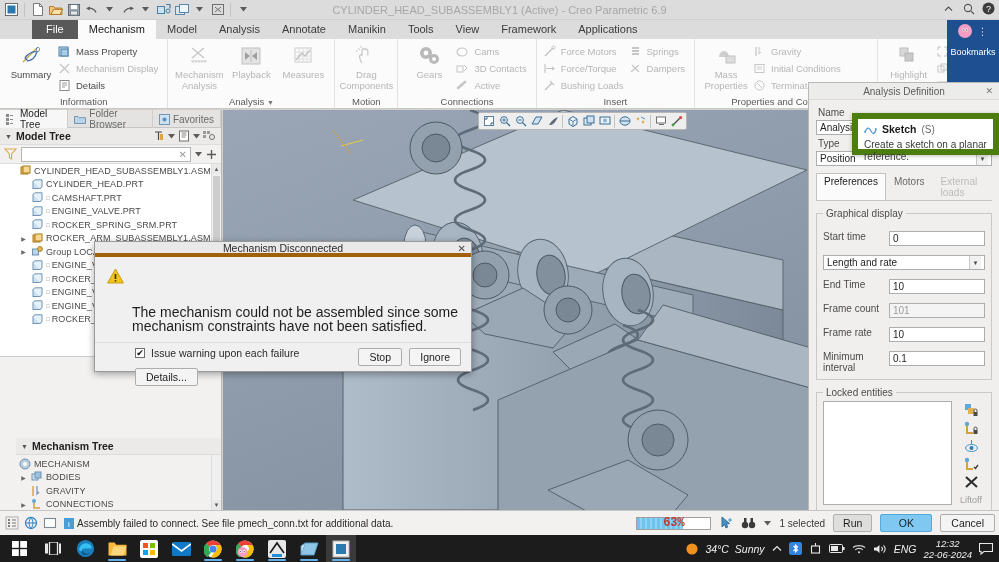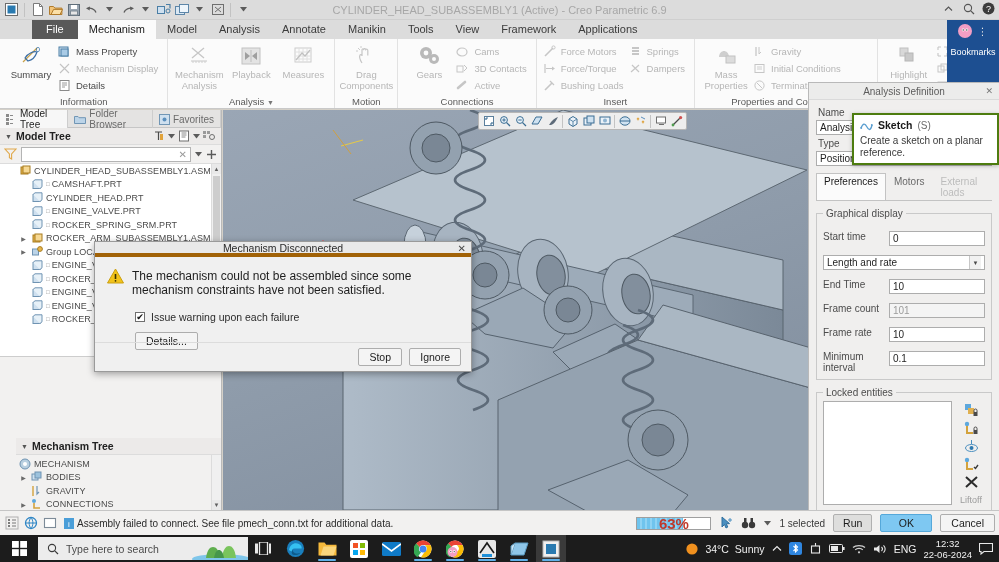--- a/index.html
+++ b/index.html
@@ -149,21 +149,21 @@
     background:#f0f0f0; border:1px solid #9a9a9a; box-shadow:0 2px 7px rgba(0,0,0,.35);
   }
   .modal .mtitle {
     height:15px; background:#e9e9e9; border-bottom:4px solid #a16207;
     display:flex; align-items:center; justify-content:center; position:relative;
     font-size:10.5px; color:#2b2b2b;
   }
   .modal .mclose { position:absolute; right:5px; top:1px; font-size:10px; color:#4a4a4a; }
   .modal .mbody { padding:11px 12px 0 12px; }
   .modal .mline { display:flex; align-items:flex-start; gap:8px; }
-  .modal .mtext { font-size:12px; color:#1e1e1e; line-height:14px; padding-top:1px; }
+  .modal .mtext { font-size:14px; color:#1e1e1e; line-height:14px; padding-top:1px;margin-top:36px; }
   .modal .mchk { display:flex; align-items:center; gap:6px; margin:14px 0 0 28px; font-size:10.5px; }
   .cbox {
     width:10px; height:10px; background:#fff; border:1px solid #6f6f6f;
     display:flex; align-items:center; justify-content:center; font-size:9px; color:#111; line-height:9px;
   }
   .modal .mdetails { margin:9px 0 0 28px; }
   .btn {
     background:#f4f4f4; border:1px solid #adadad; border-radius:2px;
     font-size:10.5px; color:#1c1c1c; padding:2px 10px; min-width:44px; text-align:center;
     font-family:"Liberation Sans", sans-serif;
@@ -222,22 +222,22 @@
   .liftoff-lab { font-size:9px; color:#9c9c9c; text-align:center; margin-top:2px; }
   .radio-row { display:flex; align-items:center; gap:6px; margin-top:3px; font-size:10px; color:#3a3a3a; }
   .radio { width:9px; height:9px; border:1px solid #6f6f6f; border-radius:50%; background:#fff;
            display:flex; align-items:center; justify-content:center; }
   .radio .dot { width:4px; height:4px; border-radius:50%; background:#222; }
   .btn.run { background:#dededd; border:1px solid #b0b0b0; padding:2px 9px; min-width:38px; }
   .btn.ok { background:#7ec8f2; border:1px solid #55a8da; min-width:52px; }
 
   
   .tooltip {
-    position:absolute; left:852px; top:113px; width:147px; height:52px;
-    background:#fff; border:2px solid #4d7c0f; box-shadow:0 1px 4px rgba(0,0,0,.25);
+    position:absolute; left:852px; top:113px; width:147px; height:42px;
+    background:#fff; border:6px solid #4d7c0f; box-shadow:0 1px 4px rgba(0,0,0,.25);
     padding:4px 6px; z-index:40;
   }
   .tooltip .tt-h { display:flex; align-items:center; gap:5px; }
   .tooltip .tt-t { font-size:10.5px; font-weight:bold; color:#1a1a1a; }
   .tooltip .tt-k { font-size:10px; color:#6a6a6a; }
   .tooltip .tt-d { font-size:10px; color:#3a3a3a; margin-top:4px; line-height:12px; }
 
   
   .statusbar {
     position:absolute; left:0; right:0; bottom:27px; height:25px;
@@ -253,21 +253,21 @@
   .progress {
     width:75px; height:13px; background:#fff; border:1px solid #9f9f9f; position:relative;
   }
   .progress .fill {
     position:absolute; left:0; top:0; bottom:0; width:63%;
     background:repeating-linear-gradient(90deg,#6fc4ee 0 3px,#8fd3f4 3px 5px);
   }
   .progress .ptext {
     position:absolute; left:0; right:0; top:0; bottom:0;
     display:flex; align-items:center; justify-content:center;
-    font-size:15px; color:#c0392b; font-weight:bold;
+    font-size:12px; color:#c0392b; font-weight:bold;font-family:Liberation Mono, monospace;
   }
   .sel-count { font-size:10px; color:#3a3a3a; }
 
   
   .taskbar {
     position:absolute; left:0; right:0; bottom:0; height:27px; background:#1c1c1c;
     display:flex; align-items:center;
   }
   .tb-start { width:38px; display:flex; align-items:center; justify-content:center; }
   .tb-search {
@@ -278,21 +278,21 @@
   .tb-task { width:30px; display:flex; align-items:center; justify-content:center; }
   .tb-apps { display:flex; align-items:center; gap:2px; margin-left:2px; }
   .tb-app {
     width:30px; height:27px; display:flex; align-items:center; justify-content:center;
     position:relative;
   }
   .tb-app .under {
     position:absolute; bottom:1px; left:6px; right:6px; height:2px; background:#5fb0e8; border-radius:1px;
   }
   .tb-app.active { background:#3a3a3a; }
-  .tray { margin-left:auto; display:flex; align-items:center; gap:7px; padding-right:6px; color:#f0f0f0; }
+  .tray { margin-left:auto; display:flex; align-items:center; gap:7px; padding-right:6px; color:#f0f0f0;font-style:italic; }
   .tray .wx { display:flex; align-items:center; gap:6px; font-size:10.5px; }
   .tray .icons { display:flex; align-items:center; gap:7px; }
   .tray .lang { font-size:10.5px; }
   .tray .clock { font-size:9.5px; line-height:11px; text-align:center; }
   .tray .notif { font-size:12px; }
 
   
   .bookmarks {
     position:absolute; right:0; top:20px; width:52px; height:62px;
     background:#1d4f91; color:#fff; display:flex; flex-direction:column; align-items:center;
@@ -832,33 +832,33 @@
           </div>
           <div class="trow">
             <span style="width:16px"></span>
             <span class="noTri"></span>
             <span class="ic">
               <svg width="11" height="11" viewBox="0 0 11 11">
                 <rect x="1" y="2.5" width="7" height="7" fill="#cfe0ef" stroke="#6f93b2"></rect>
                 <path d="M1 2.5 3 .8h7v7L8 9.5" fill="#e7f1f8" stroke="#6f93b2"></path>
               </svg>
             </span>
-            <span class="sq">□</span>
-            <span>CAMSHAFT.PRT</span>
+            <span>CYLINDER_HEAD.PRT</span>
           </div>
           <div class="trow">
             <span style="width:16px"></span>
             <span class="noTri"></span>
             <span class="ic">
               <svg width="11" height="11" viewBox="0 0 11 11">
                 <rect x="1" y="2.5" width="7" height="7" fill="#cfe0ef" stroke="#6f93b2"></rect>
                 <path d="M1 2.5 3 .8h7v7L8 9.5" fill="#e7f1f8" stroke="#6f93b2"></path>
               </svg>
             </span>
-            <span>CYLINDER_HEAD.PRT</span>
+            <span class="sq">□</span>
+            <span>CAMSHAFT.PRT</span>
           </div>
           <div class="trow">
             <span style="width:16px"></span>
             <span class="noTri"></span>
             <span class="ic">
               <svg width="11" height="11" viewBox="0 0 11 11">
                 <rect x="1" y="2.5" width="7" height="7" fill="#cfe0ef" stroke="#6f93b2"></rect>
                 <path d="M1 2.5 3 .8h7v7L8 9.5" fill="#e7f1f8" stroke="#6f93b2"></path>
               </svg>
             </span>
@@ -1480,37 +1480,20 @@
 
   <div class="taskbar">
     <div class="tb-start">
       <svg width="15" height="15" viewBox="0 0 15 15">
           <rect x="0" y="0" width="6.8" height="6.8" fill="#fff"></rect>
           <rect x="8.2" y="0" width="6.8" height="6.8" fill="#fff"></rect>
           <rect x="0" y="8.2" width="6.8" height="6.8" fill="#fff"></rect>
           <rect x="8.2" y="8.2" width="6.8" height="6.8" fill="#fff"></rect>
         </svg>
     </div>
-    <div class="tb-search">
-      <span>
-          <svg width="12" height="12" viewBox="0 0 12 12">
-            <circle cx="5" cy="5" r="3.6" fill="none" stroke="#3a3a3a" stroke-width="1.1"></circle>
-            <path d="M7.8 7.8 11 11" stroke="#3a3a3a" stroke-width="1.2"></path>
-          </svg>
-        </span>
-      <span class="ph">Type here to search</span>
-      <span style="position:absolute;right:-2px;bottom:-2px;">
-        <svg width="58" height="24" viewBox="0 0 58 24">
-            <ellipse cx="29" cy="21" rx="29" ry="5" fill="#7fc6ea"></ellipse>
-            <path d="M14 20c1-8 4-11 7-11s6 3 7 11z" fill="#5fae4e"></path>
-            <path d="M30 20c1-9 4-12 7-12s6 3 7 12z" fill="#79c45c"></path>
-            <path d="M22 20c1-6 3-8 5-8s4 2 5 8z" fill="#46964a"></path>
-          </svg>
-      </span>
-    </div>
     <div class="tb-task">
       <svg width="16" height="13" viewBox="0 0 16 13">
           <rect x="0" y="1.5" width="3" height="10" fill="#e8e8e8"></rect>
           <rect x="4.5" y="0" width="8" height="13" fill="none" stroke="#e8e8e8" stroke-width="1.3"></rect>
           <rect x="14" y="1.5" width="2" height="10" fill="#e8e8e8"></rect>
         </svg>
     </div>
     <div class="tb-apps">
       <div class="tb-app">
         <svg width="19" height="19" viewBox="0 0 19 19">

